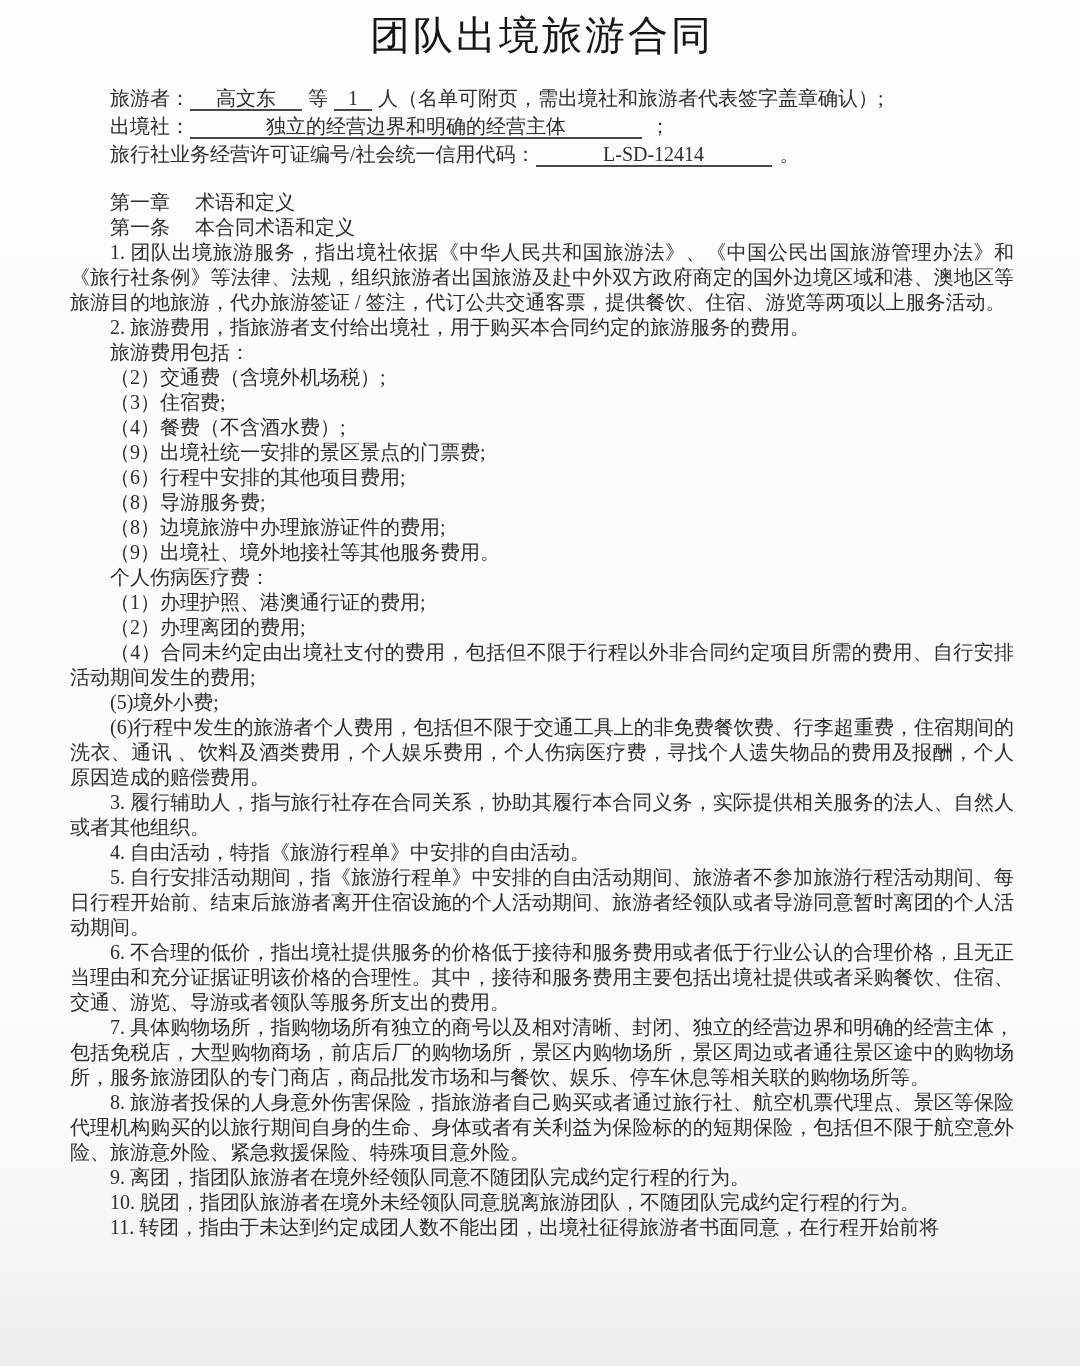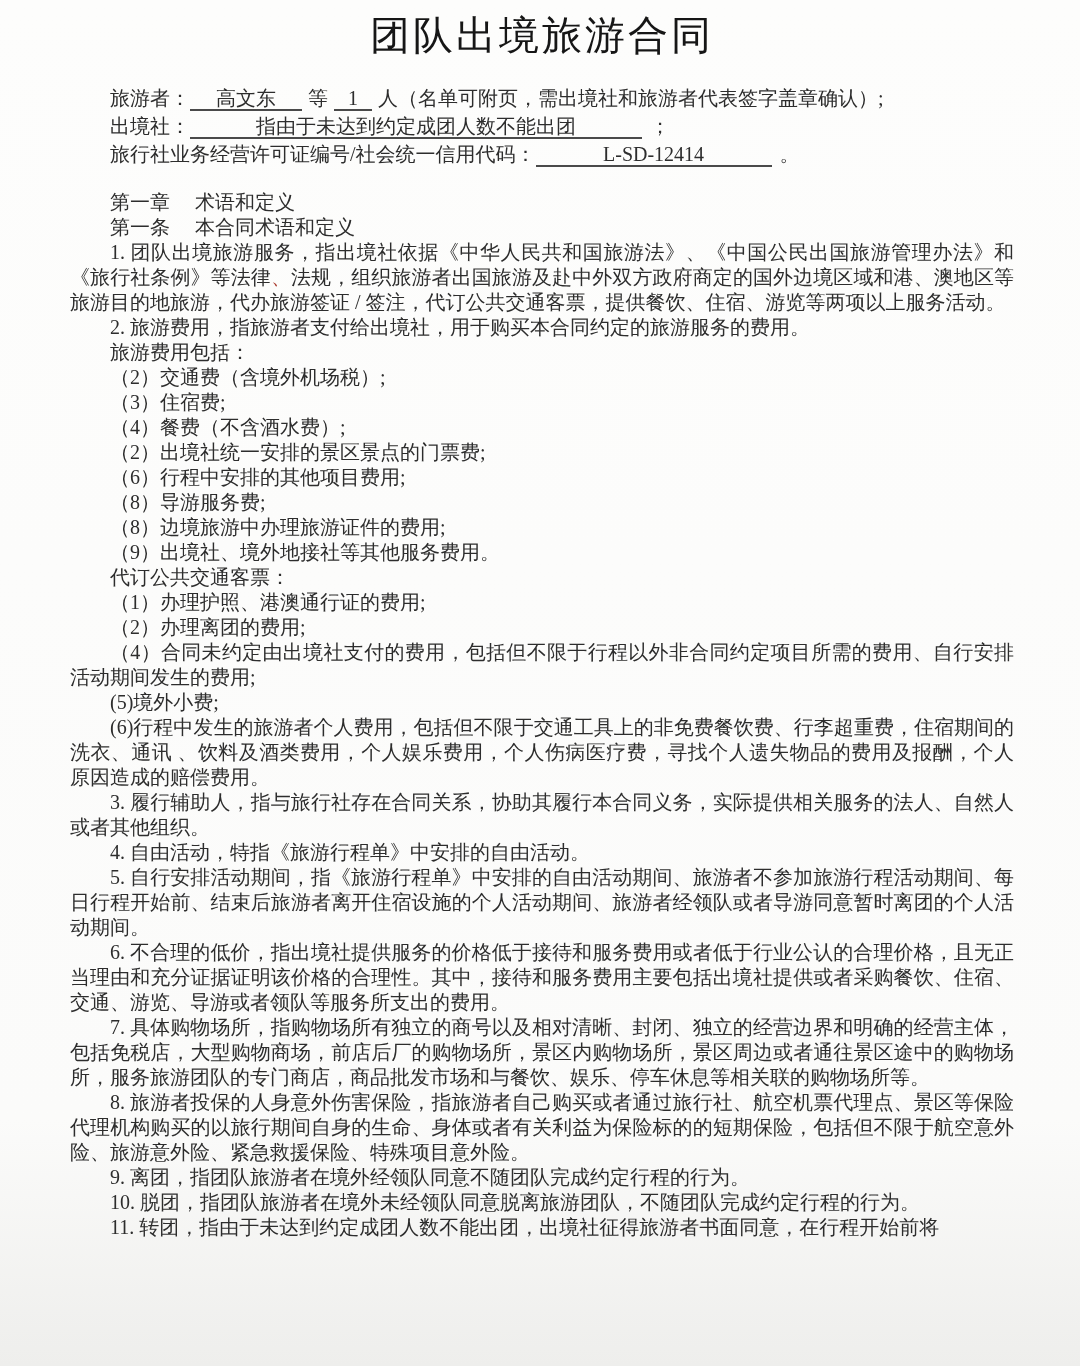--- a/index.html
+++ b/index.html
@@ -63,42 +63,42 @@
 
 <div class="page">
 
   <h1 class="doc-title">团队出境旅游合同</h1>
 
   <div class="header-block">
     <p class="hline">
       <span>旅游者：</span><span class="ul ul-name">高文东</span><span class="hgap">等</span><span class="ul ul-count">1</span><span class="hgap">人（名单可附页，需出境社和旅游者代表签字盖章确认）;</span>
     </p>
     <p class="hline">
-      <span>出境社：</span><span class="ul ul-company">指由于未达到约定成团人数不能出团</span><span class="hgap2">；</span>
+      <span>出境社：</span><span class="ul ul-company">独立的经营边界和明确的经营主体</span><span class="hgap2">；</span>
     </p>
     <p class="hline">
       <span>旅行社业务经营许可证编号/社会统一信用代码：</span><span class="ul ul-license">L-SD-12414</span><span class="hgap2">。</span>
     </p>
   </div>
 
   <div class="doc-body">
       <p class="para chapter"><span>第一章　 术语和定义</span></p>
       <p class="para"><span>第一条　 本合同术语和定义</span></p>
       <p class="para"><span>1.  团队出境旅游服务，指出境社依据《中华人民共和国旅游法》、《中国公民出国旅游管理办法》和《旅行社条例》等法律</span><span class="red-mark">、</span><span>法规，组织旅游者出国旅游及赴中外双方政府商定的国外边境区域和港、澳地区等旅游目的地旅游，代办旅游签证 / 签注，代订公共交通客票，提供餐饮、住宿、游览等两项以上服务活动。</span></p>
       <p class="para"><span>2. 旅游费用，指旅游者支付给出境社，用于购买本合同约定的旅游服务的费用。</span></p>
       <p class="para"><span>旅游费用包括：</span></p>
       <p class="para"><span>（2）交通费（含境外机场税）;</span></p>
       <p class="para"><span>（3）住宿费;</span></p>
       <p class="para"><span>（4）餐费（不含酒水费）;</span></p>
-      <p class="para"><span>（2）出境社统一安排的景区景点的门票费;</span></p>
+      <p class="para"><span>（9）出境社统一安排的景区景点的门票费;</span></p>
       <p class="para"><span>（6）行程中安排的其他项目费用;</span></p>
       <p class="para"><span>（8）导游服务费;</span></p>
       <p class="para"><span>（8）边境旅游中办理旅游证件的费用;</span></p>
       <p class="para"><span>（9）出境社、境外地接社等其他服务费用。</span></p>
-      <p class="para"><span>代订公共交通客票：</span></p>
+      <p class="para"><span>个人伤病医疗费：</span></p>
       <p class="para"><span>（1）办理护照、港澳通行证的费用;</span></p>
       <p class="para"><span>（2）办理离团的费用;</span></p>
       <p class="para"><span>（4）合同未约定由出境社支付的费用，包括但不限于行程以外非合同约定项目所需的费用、自行安排活动期间发生的费用;</span></p>
       <p class="para"><span>(5)境外小费;</span></p>
       <p class="para"><span>(6)行程中发生的旅游者个人费用，包括但不限于交通工具上的非免费餐饮费、行李超重费，住宿期间的洗衣、通讯 、饮料及酒类费用，个人娱乐费用，个人伤病医疗费，寻找个人遗失物品的费用及报酬，个人原因造成的赔偿费用。</span></p>
       <p class="para"><span>3. 履行辅助人，指与旅行社存在合同关系，协助其履行本合同义务，实际提供相关服务的法人、自然人或者其他组织。</span></p>
       <p class="para"><span>4. 自由活动，特指《旅游行程单》中安排的自由活动。</span></p>
       <p class="para"><span>5. 自行安排活动期间，指《旅游行程单》中安排的自由活动期间、旅游者不参加旅游行程活动期间、每日行程开始前、结束后旅游者离开住宿设施的个人活动期间、旅游者经领队或者导游同意暂时离团的个人活动期间。</span></p>
       <p class="para"><span>6.  不合理的低价，指出境社提供服务的价格低于接待和服务费用或者低于行业公认的合理价格，且无正当理由和充分证据证明该价格的合理性。其中，接待和服务费用主要包括出境社提供或者采购餐饮、住宿、交通、游览、导游或者领队等服务所支出的费用。</span></p>
       <p class="para"><span>7.  具体购物场所，指购物场所有独立的商号以及相对清晰、封闭、独立的经营边界和明确的经营主体，包括免税店，大型购物商场，前店后厂的购物场所，景区内购物场所，景区周边或者通往景区途中的购物场所，服务旅游团队的专门商店，商品批发市场和与餐饮、娱乐、停车休息等相关联的购物场所等。</span></p>

